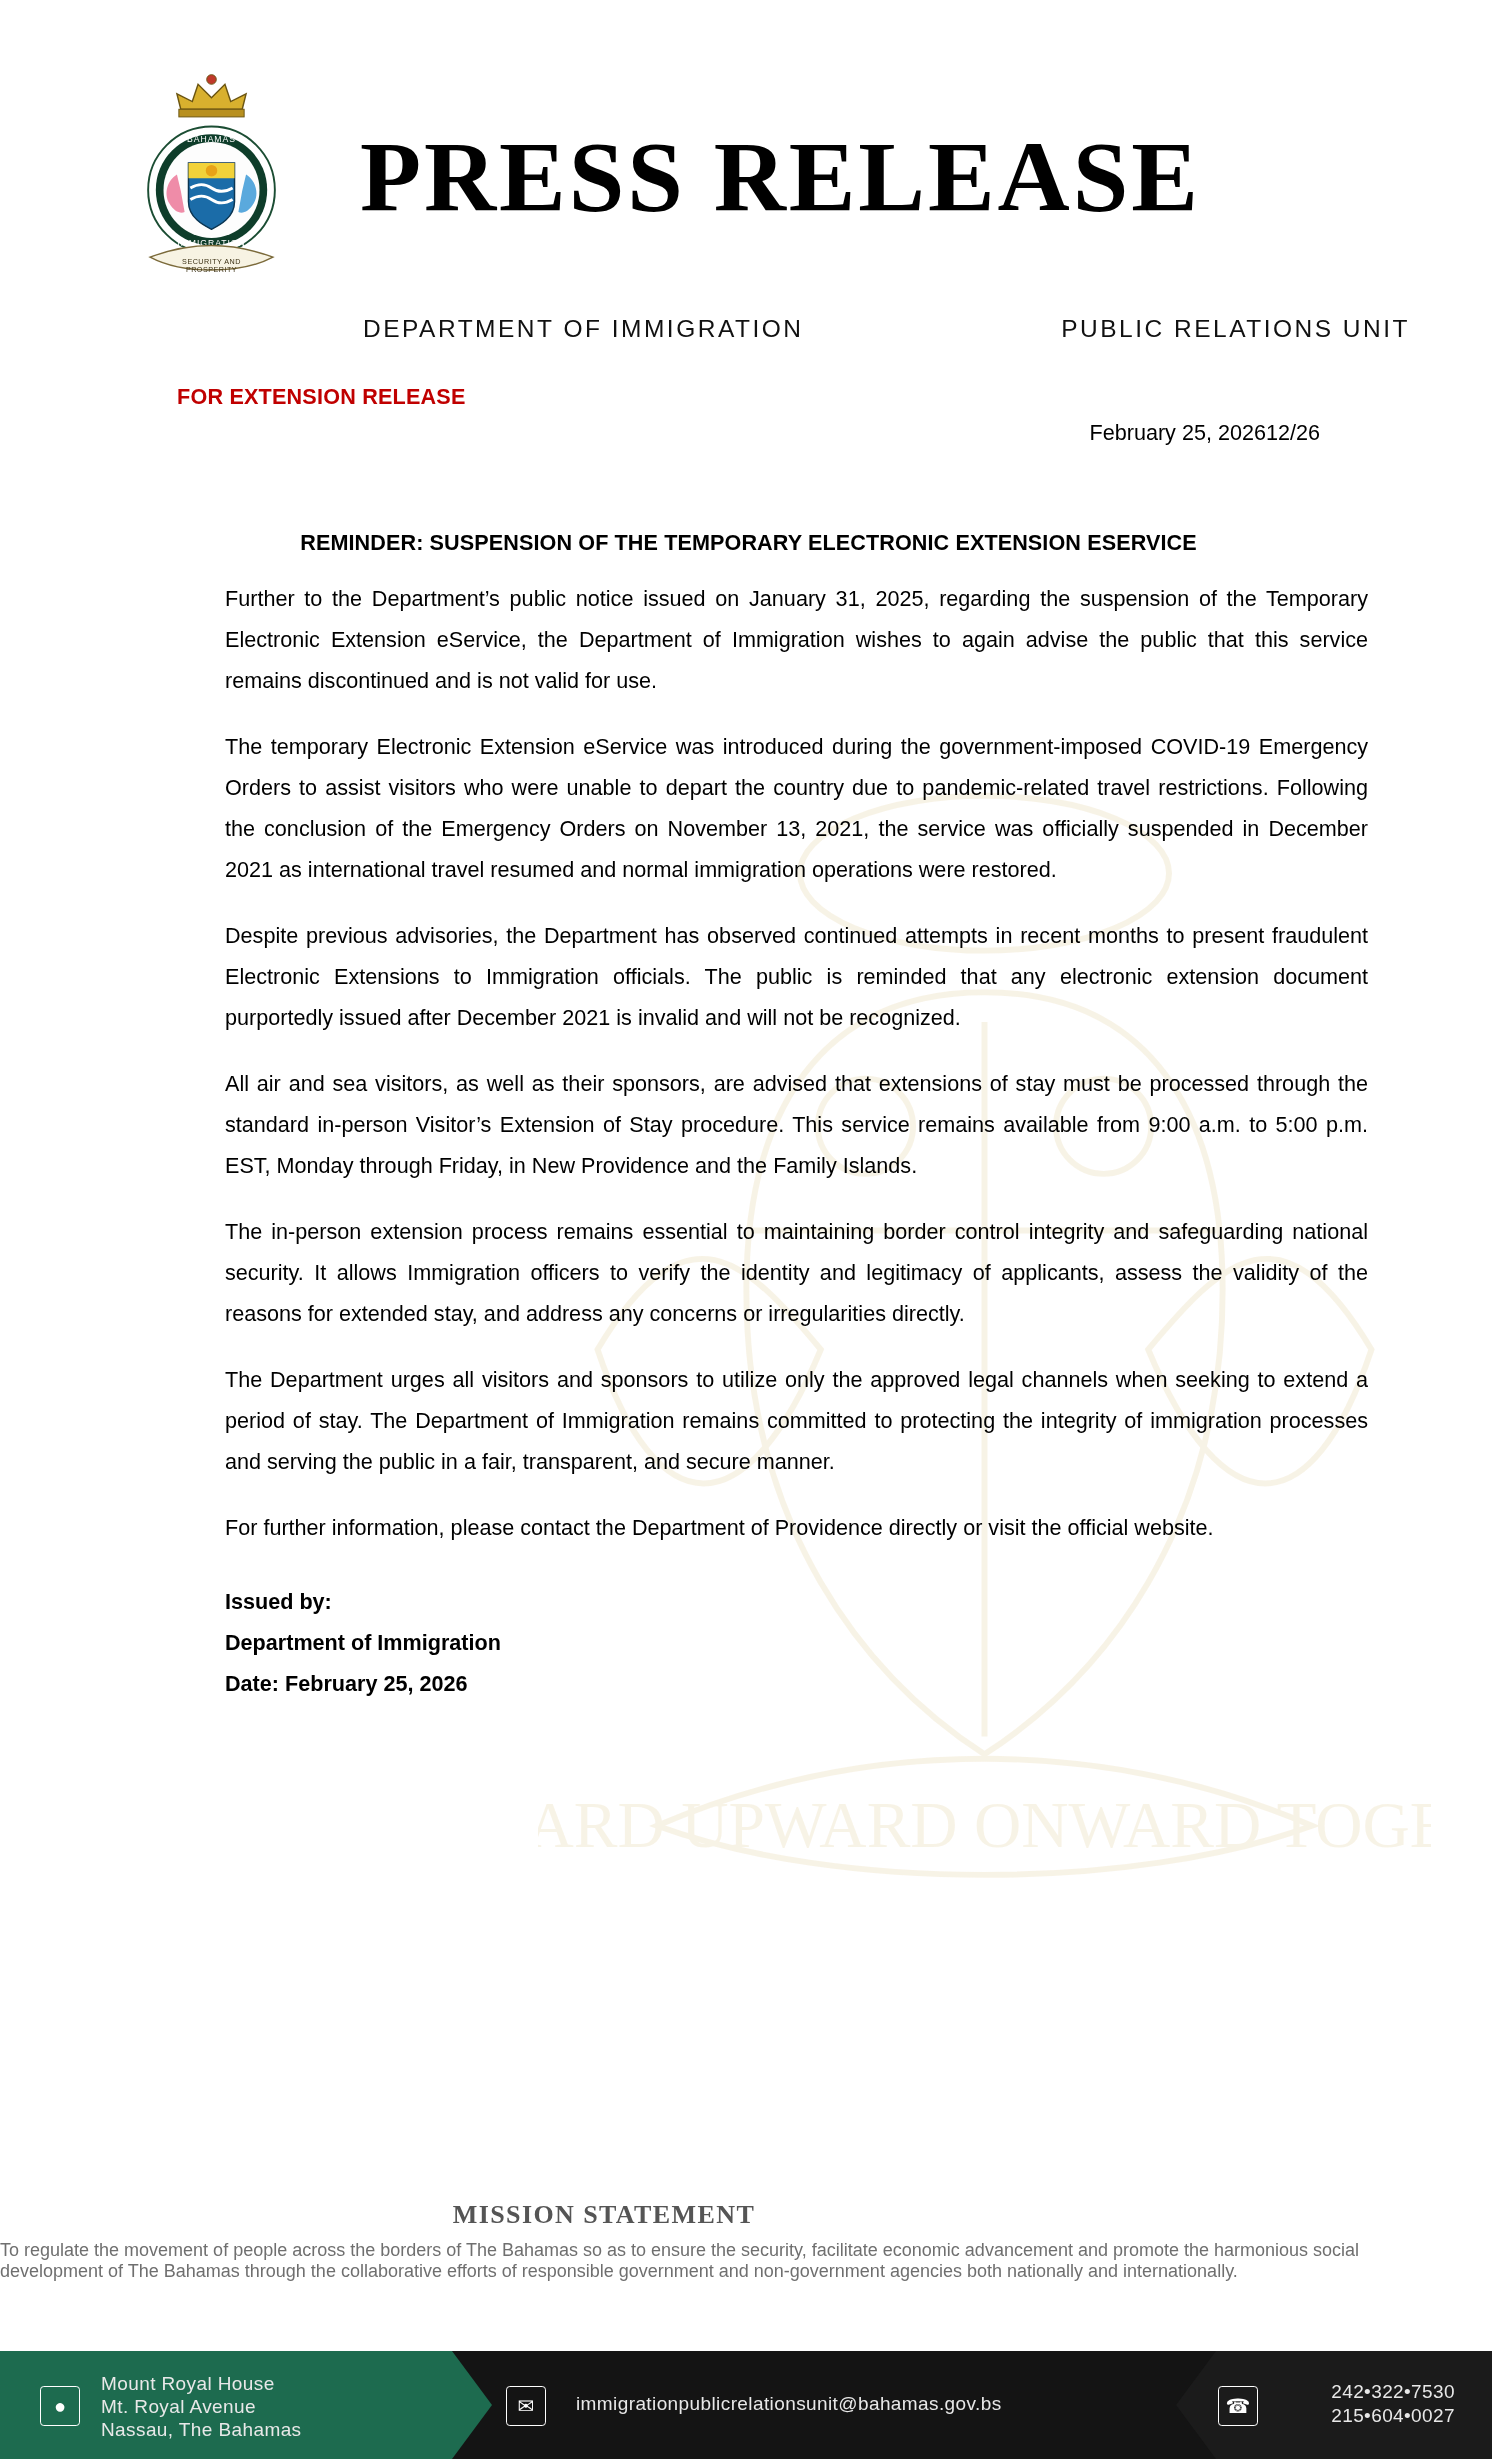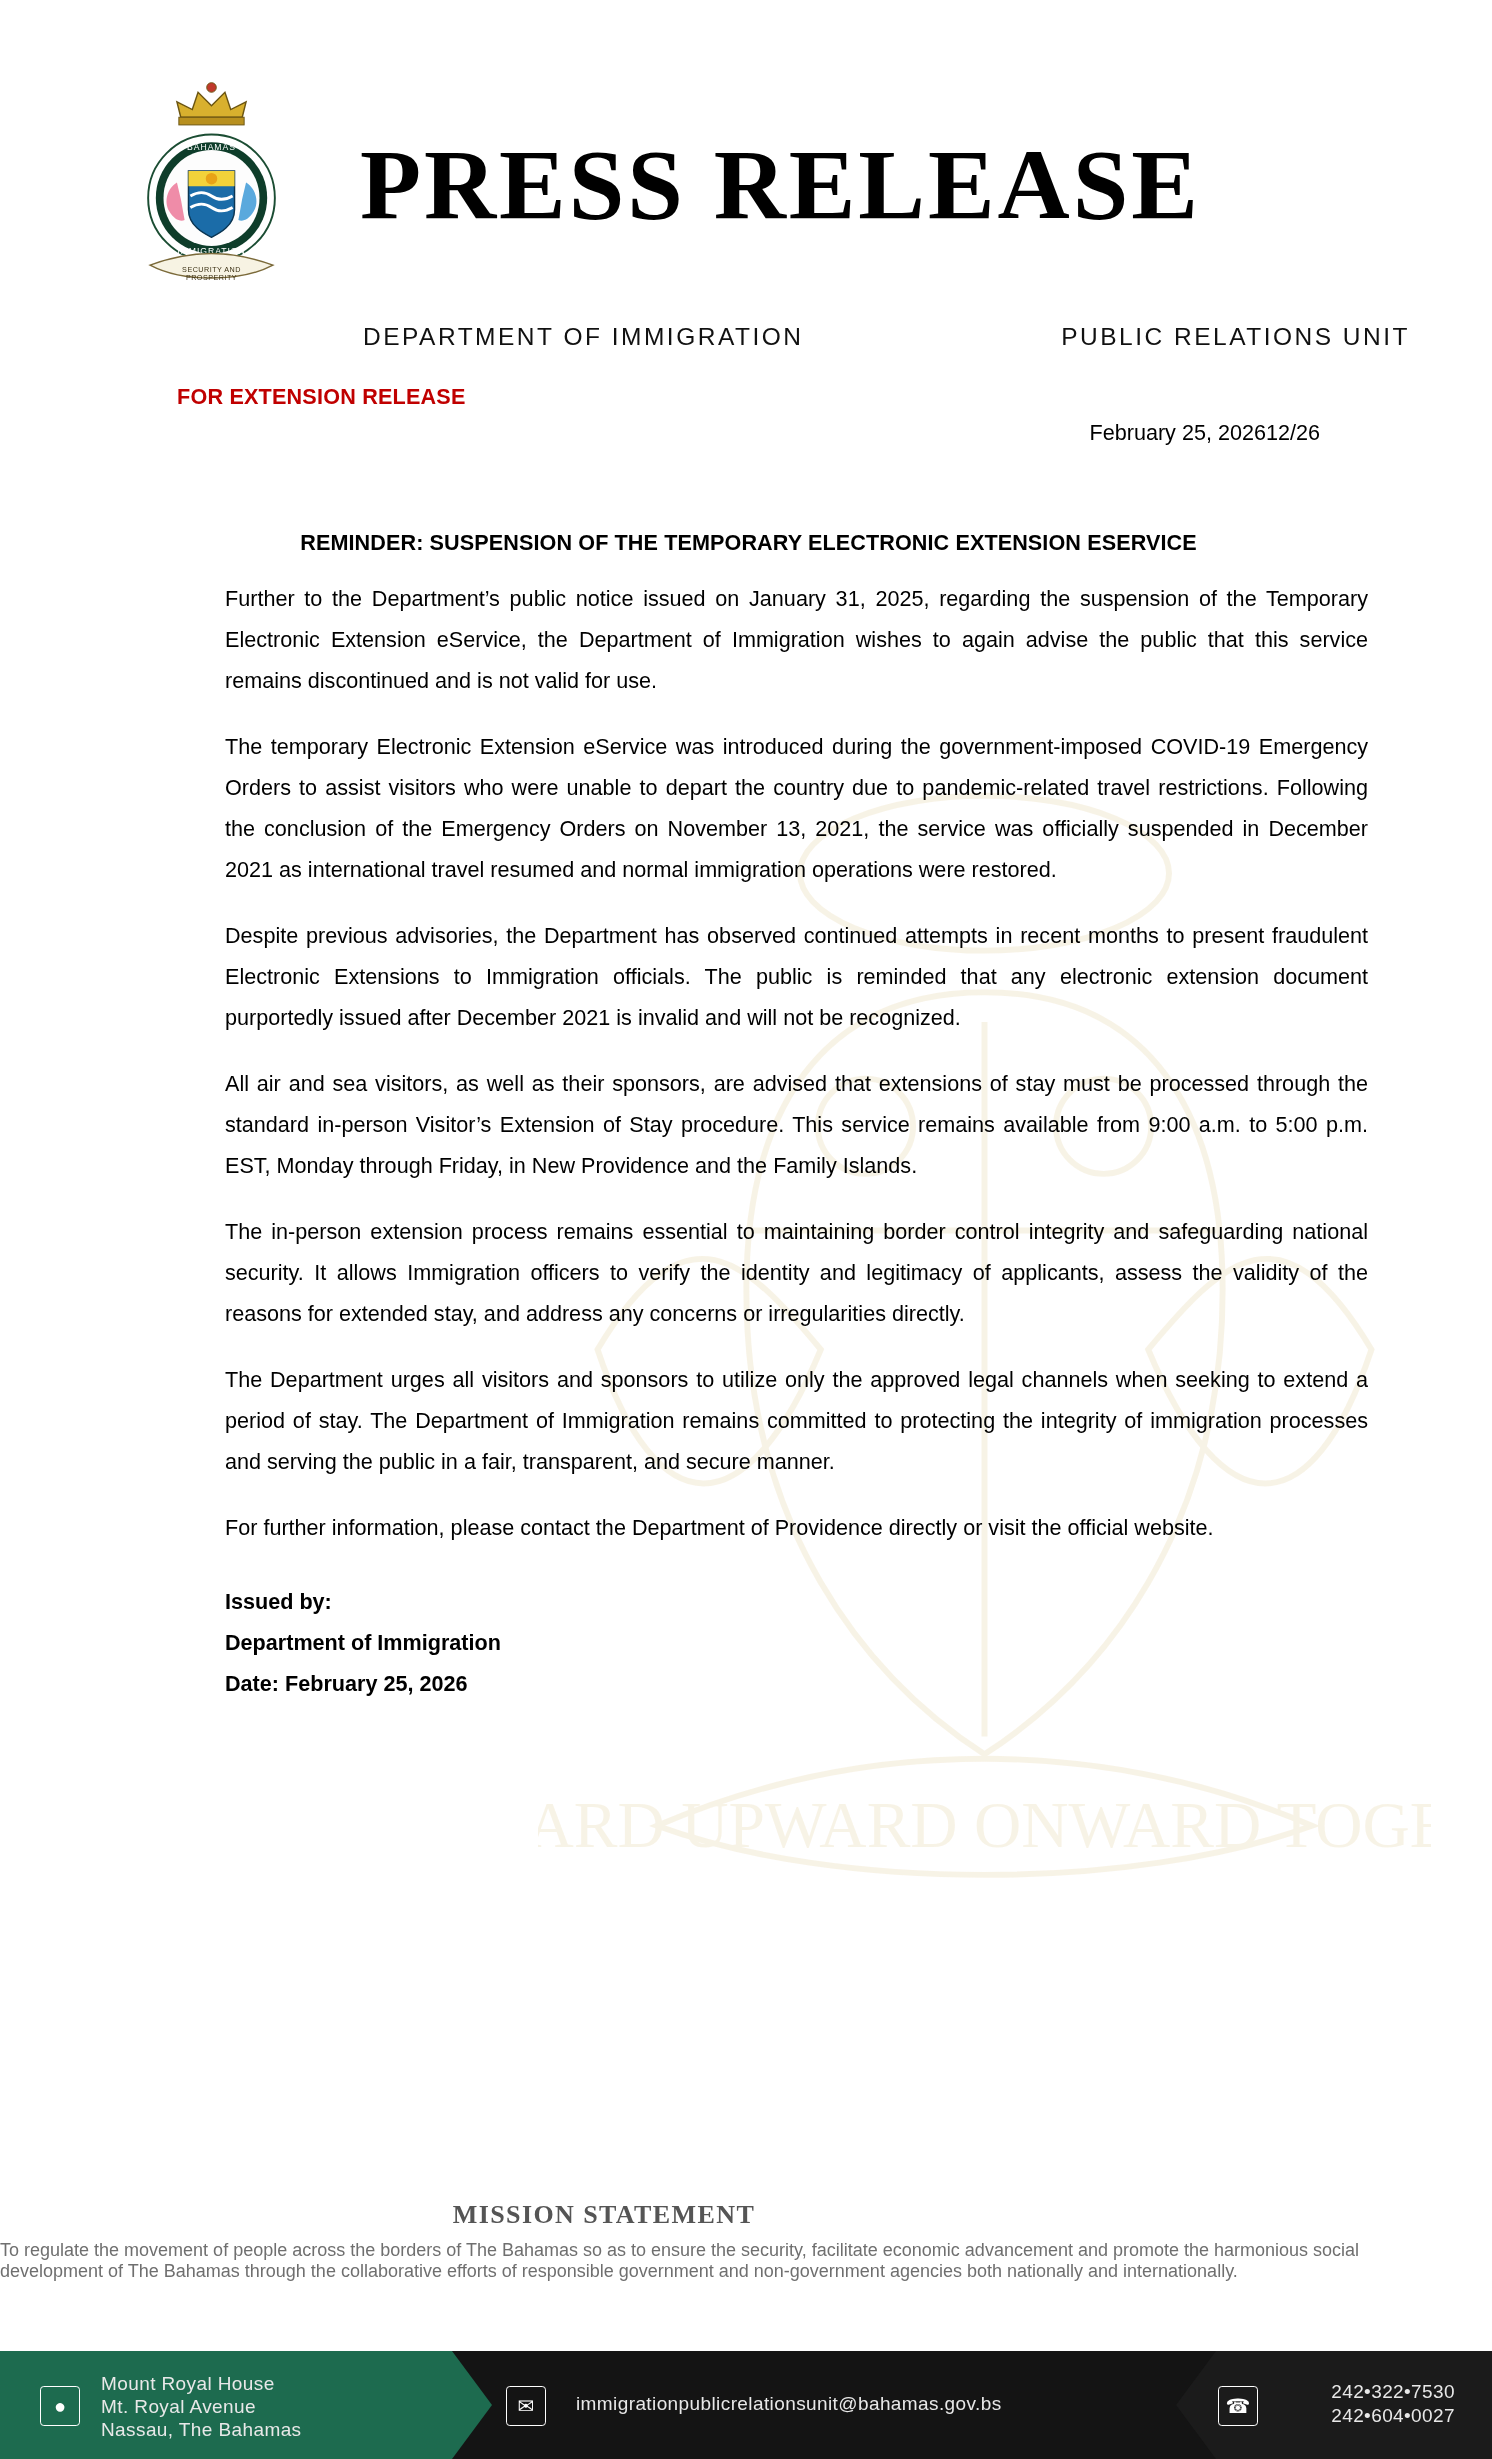--- a/index.html
+++ b/index.html
@@ -33,21 +33,21 @@
     opacity: 0.13;
     pointer-events: none;
     z-index: 0;
   }
   .watermark svg { width: 100%; height: 100%; }
 
   
   .header {
     position: absolute;
     left: 0;
-    top: 56px;
+    top: 48px;
     width: 1307px;
     height: 288px;
     z-index: 2;
   }
   .crest {
     position: absolute;
     left: 125px;
     top: 19px;
     width: 173px;
     height: 240px;
@@ -341,18 +341,18 @@
       <div>Mt. Royal Avenue</div>
       <div>Nassau, The Bahamas</div>
     </div>
 
     <div class="f-icon" style="left:506px; top:35px;">✉</div>
     <div class="f-email">immigrationpublicrelationsunit@bahamas.gov.bs</div>
 
     <div class="f-icon" style="right:235px; top:35px;">☎</div>
     <div class="f-phone">
       <div>242•322•7530</div>
-      <div>242•604•0027</div>
+      <div>215•604•0027</div>
     </div>
   </div>
 
 </div>
 
 
 </body></html>

